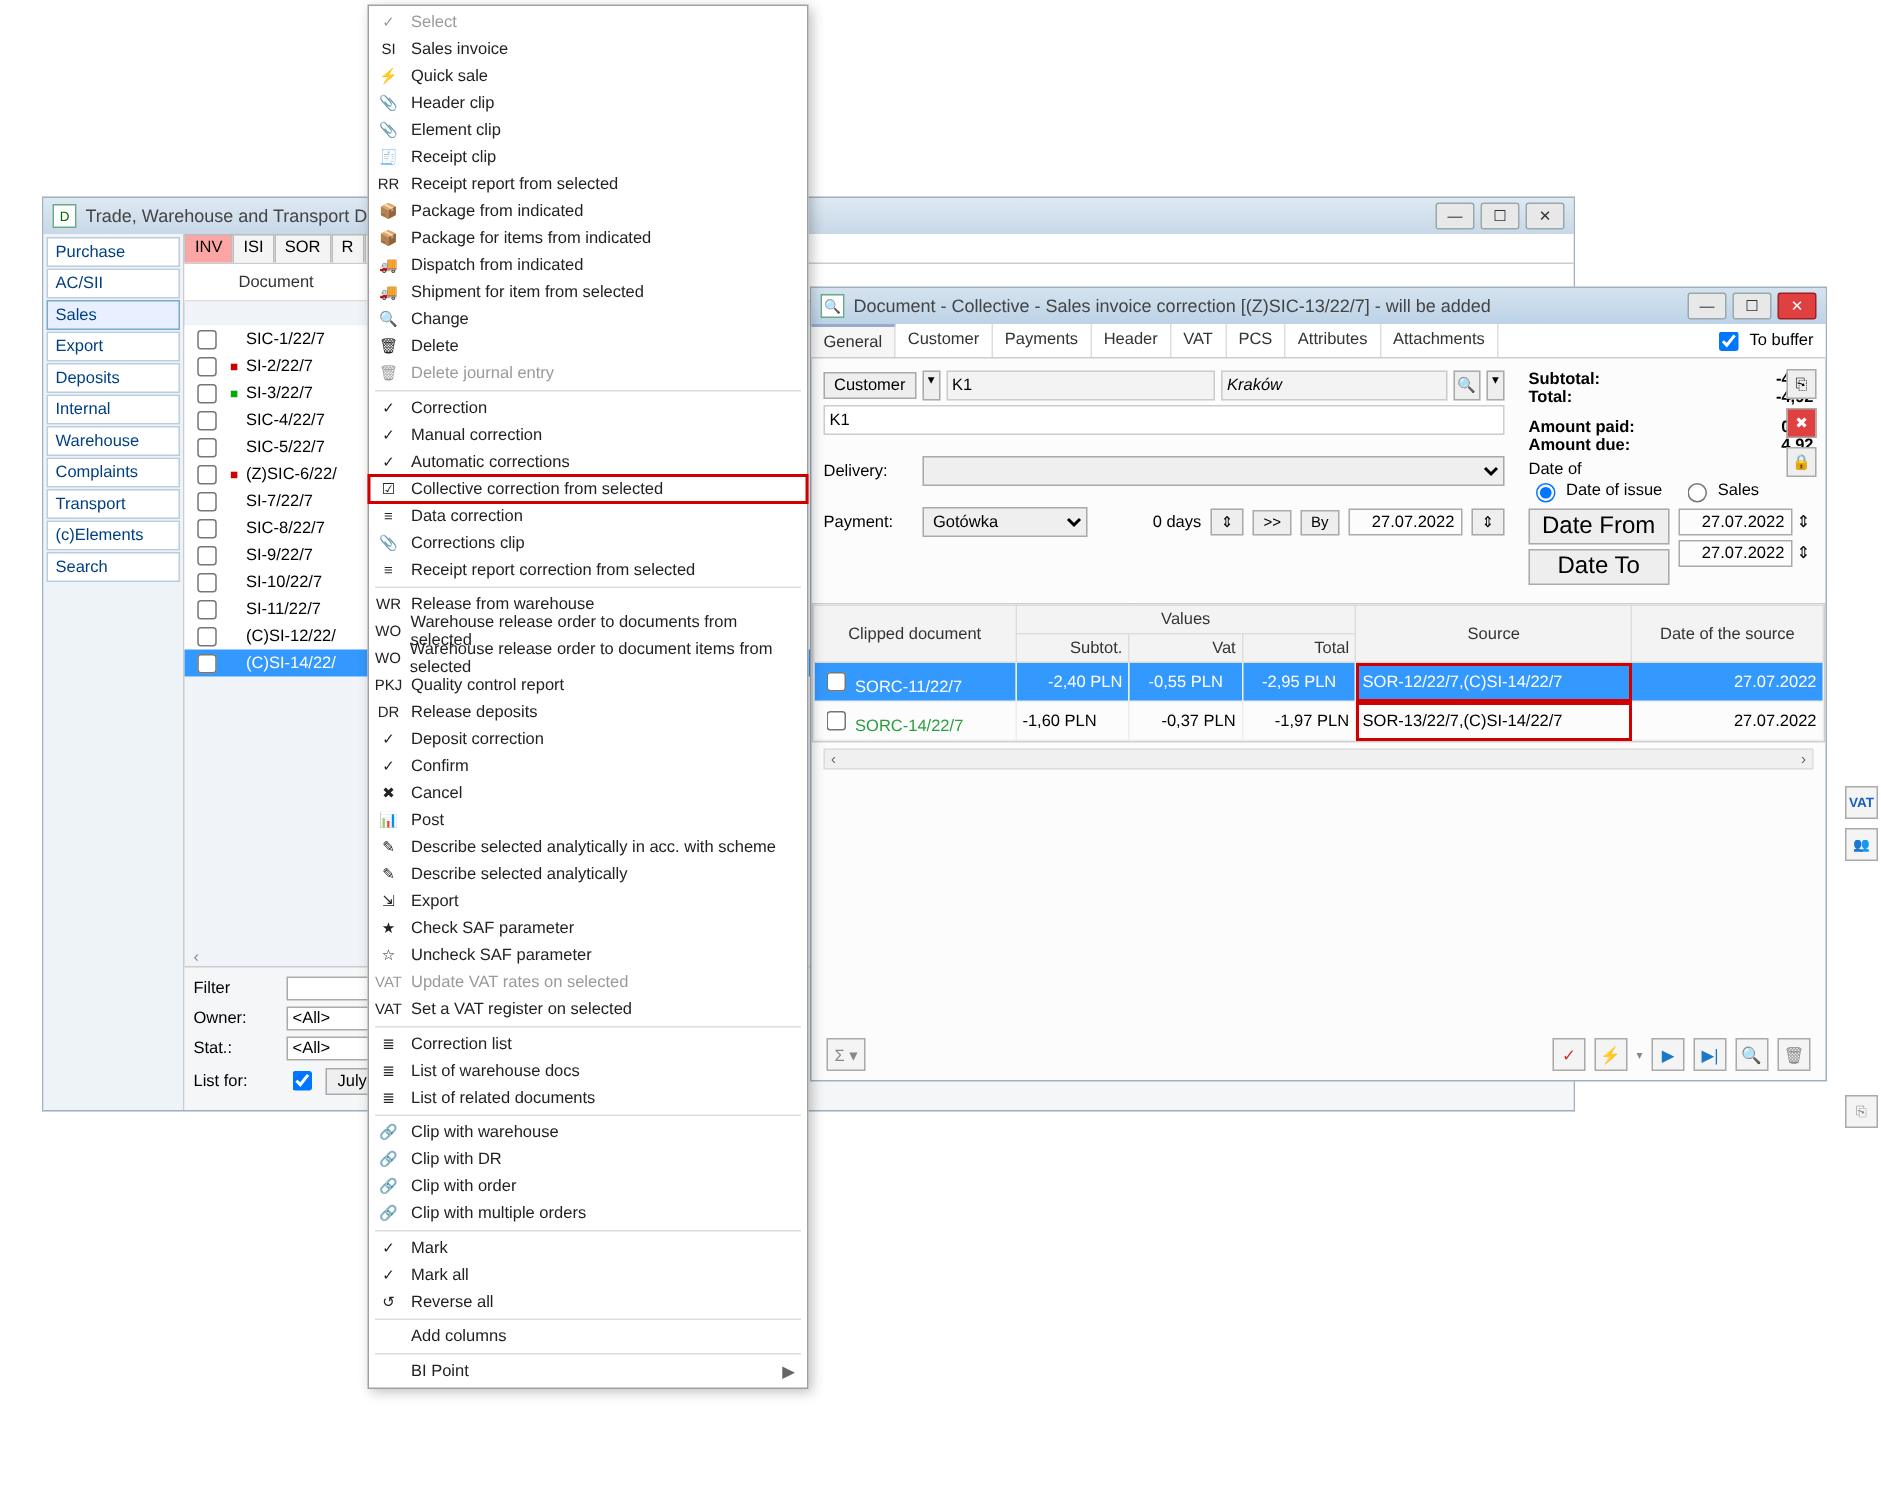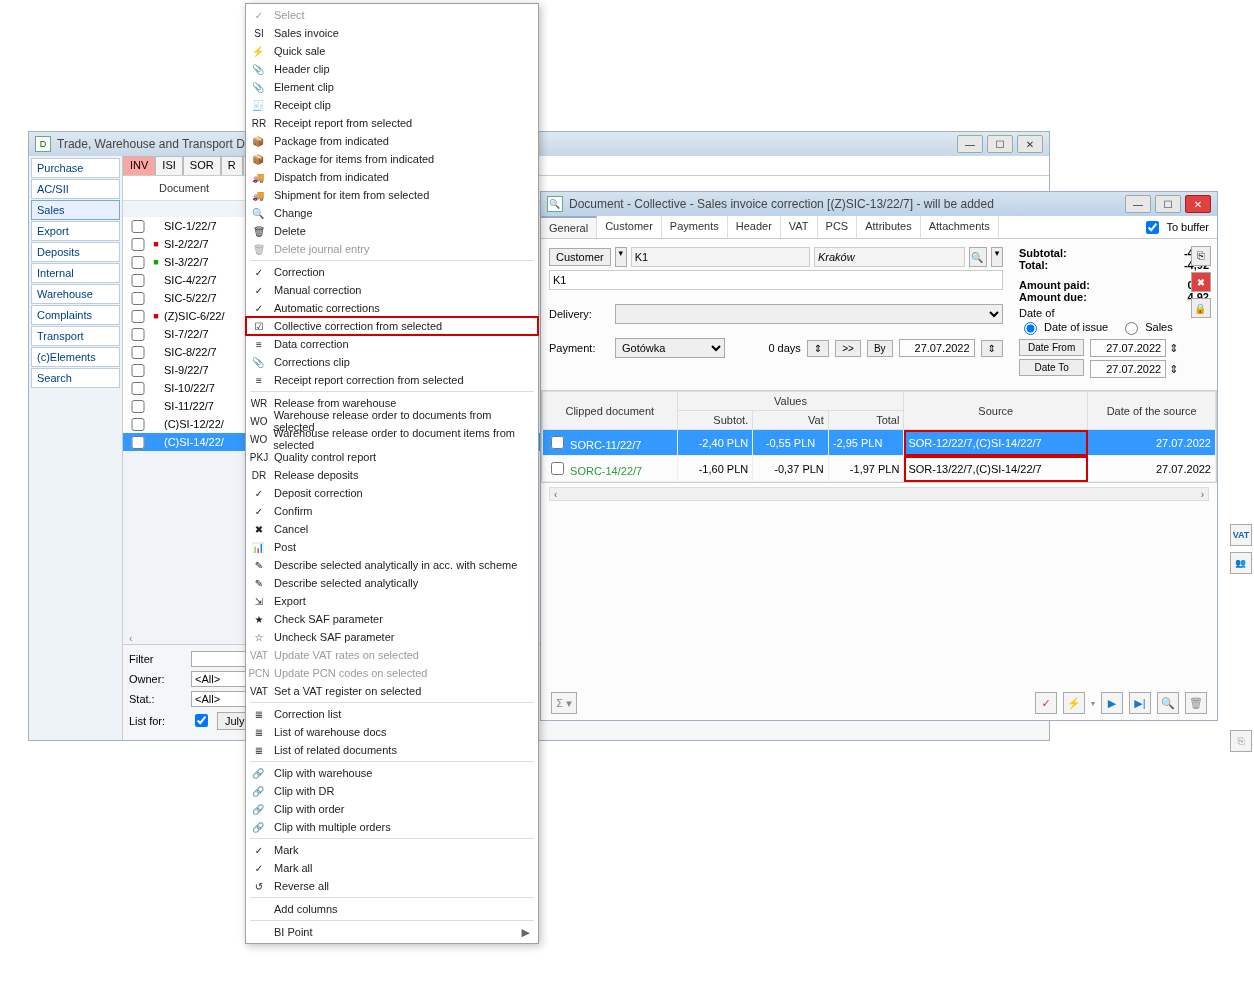--- a/index.html
+++ b/index.html
@@ -69,21 +69,21 @@
 .customer-row input { border: 1px solid #ccc; padding: 3px; font-size: 11px; flex: 1; background: #f3f3f3; }
 .srch { width: 18px; height: 20px; border: 1px solid #aaa; background: #eee; font-size: 10px; display: inline-flex; align-items: center; justify-content: center; }
 .totals div { display: flex; justify-content: space-between; }
 .totals .lab { font-weight: bold; }
 .delivery-row, .payment-row { display: flex; align-items: center; gap: 6px; margin-top: 14px; font-size: 11px; }
 .delivery-row select, .payment-row select, .payment-row input { border: 1px solid #aaa; font-size: 11px; padding: 2px; }
 .small-btn { border: 1px solid #aaa; background: #eee; padding: 2px 6px; font-size: 10px; }
 .date-block { font-size: 11px; margin-top: 4px; }
 .date-block .opt { display: flex; align-items: center; gap: 4px; }
 .date-btns { display: flex; flex-direction: column; gap: 3px; }
-.date-btns .db { border: 1px solid #aaa; background: #eee; padding: 2px 8px; font-size: 10px; text-align: center; }
+.date-btns .db { border: 1px solid #aaa; background: #eee; padding: 2px 8px; font-size: 16px; text-align: center; }
 .date-field { border: 1px solid #aaa; padding: 2px 4px; font-size: 11px; width: 76px; text-align: right; display: inline-block; }
 
 .grid { border: 1px solid #cfcfcf; margin: 4px 0; }
 .grid table { width: 100%; border-collapse: collapse; font-size: 11px; }
 .grid th { background: #f3f3f3; border: 1px solid #ddd; padding: 3px 4px; font-weight: normal; color: #333; }
 .grid td { border: 1px solid #eee; padding: 3px 4px; }
 .grid .values-th { text-align: center; }
 .grid tr.selblue td { background: #3399ff; color: #fff; }
 .grid td.boxed { outline: 2px solid #d00000; outline-offset: -2px; }
 .green-text { color: #2a9d3e; }
@@ -402,24 +402,20 @@
       <span class="cm-icon">★</span>
       <span>Check SAF parameter</span>
     </div>
     <div class="cm-item">
       <span class="cm-icon">☆</span>
       <span>Uncheck SAF parameter</span>
     </div>
     <div class="cm-item disabled">
       <span class="cm-icon">VAT</span>
       <span>Update VAT rates on selected</span>
-    </div>
-    <div class="cm-item disabled">
-      <span class="cm-icon">PCN</span>
-      <span>Update PCN codes on selected</span>
     </div>
     <div class="cm-item">
       <span class="cm-icon">VAT</span>
       <span>Set a VAT register on selected</span>
     </div>
     <div class="cm-sep"></div>
     <div class="cm-item">
       <span class="cm-icon">≣</span>
       <span>Correction list</span>
     </div>
@@ -593,27 +589,27 @@
           <th style="text-align:right">Subtot.</th>
           <th style="text-align:right">Vat</th>
           <th style="text-align:right">Total</th>
         </tr>
       </thead>
       <tbody id="grid-rows">
           <tr class="selblue">
             <td><input type="checkbox" style=""> <span class="">SORC-11/22/7</span></td>
     <td style="text-align:right">-2,40 PLN</td>
     <td style="text-align:center">-0,55 PLN</td>
-    <td style="text-align:left">-2,95 PLN</td>
+    <td style="text-align:center">-2,95 PLN</td>
     <td class="boxed">SOR-12/22/7,(C)SI-14/22/7</td>
     <td style="text-align:right">27.07.2022</td>
           </tr>
           <tr>
             <td><input type="checkbox" style=""> <span class="green-text">SORC-14/22/7</span></td>
-    <td style="text-align:right">-1,60 PLN</td>
+    <td style="text-align:left">-1,60 PLN</td>
     <td style="text-align:right">-0,37 PLN</td>
     <td style="text-align:right">-1,97 PLN</td>
     <td class="boxed">SOR-13/22/7,(C)SI-14/22/7</td>
     <td style="text-align:right">27.07.2022</td>
           </tr>
         </tbody>
     </table>
   </div>
   <div class="hscroll">
       <span>‹</span>

